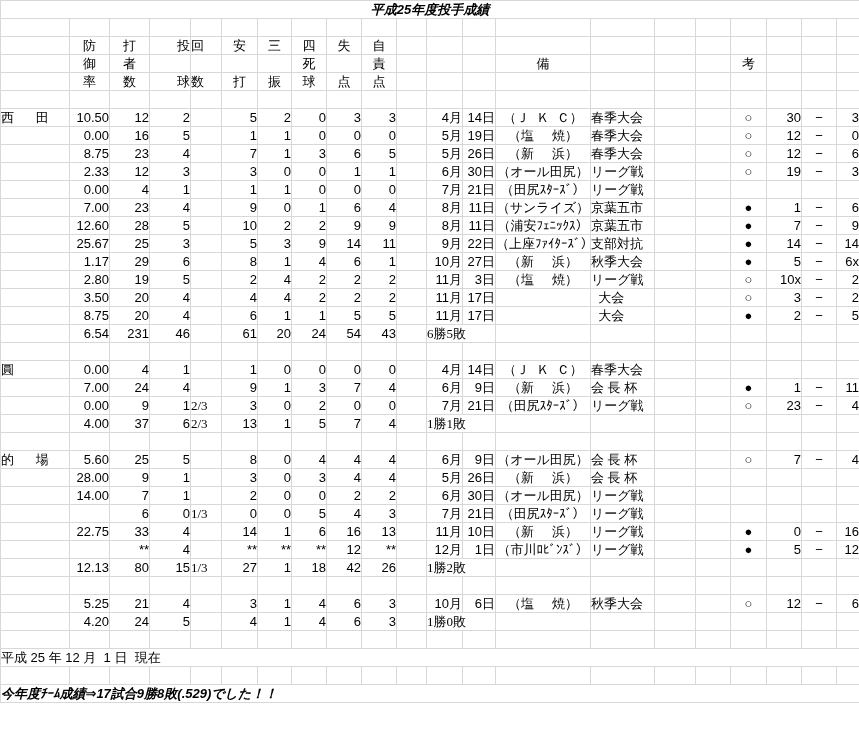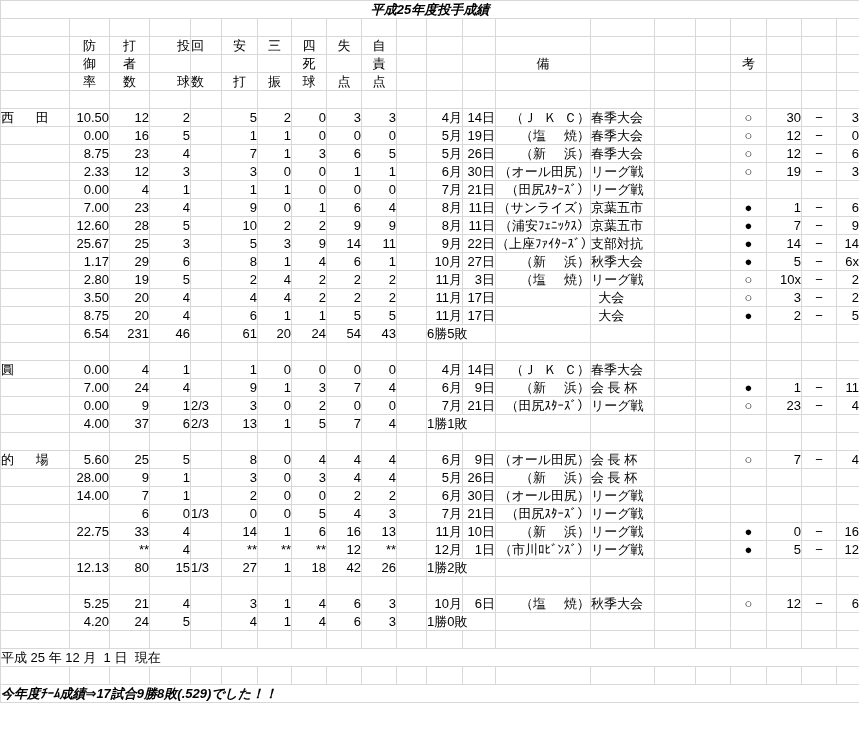--- a/index.html
+++ b/index.html
@@ -8,30 +8,30 @@
     font-family:"Liberation Sans","DejaVu Sans",sans-serif;border-radius:24px;}
   table.sheet td{border:1px solid #d8d8d8;height:17px;padding:0;
     font-size:13px;line-height:17px;white-space:pre;overflow:visible;color:#000;}
   .title-cell{height:25px;font-size:23px;font-weight:bold;font-style:italic;text-align:center;}
   .footer-cell{height:25px;font-size:18px;font-weight:bold;font-style:italic;text-align:center;}
   .date-cell{text-align:right;padding-right:14px;font-size:14px;}
   .c-name{text-align:left;padding-left:3px;font-size:14px;}
   .c-num{text-align:right;padding-right:4px;}
   .c-era{padding-right:3px;}
   .c-inn{padding-right:5px;}
-  .c-frac{text-align:left;padding-left:2px;}
+  .c-frac{text-align:left;padding-left:2px;font-family:Liberation Serif, serif;}
   .c-er{padding-right:7px;}
-  .c-opp{text-align:right;padding-left:2px;}
+  .c-opp{text-align:center;padding-left:2px;}
   .c-tour{text-align:left;padding-left:4px;}
   .c-mark{text-align:center;font-size:14px;}
   .c-s2{padding-right:7px;}
   .hc{text-align:center;padding:0;font-size:14px;}
   .h-inn{text-align:right;padding-right:6px;font-size:14px;}
   .h-frac{text-align:left;padding-left:3px;font-size:14px;}
-  .rec{text-align:left;padding-left:6px;}
+  .rec{text-align:left;padding-left:6px;font-family:Liberation Serif, serif;}
   .sum{border-top:2px solid #000;}
 </style>
 </head>
 <body>
 
 <table class="sheet">
   <colgroup id="cols">
       <col style="width: 69px;">
       <col style="width: 40px;">
       <col style="width: 40px;">

